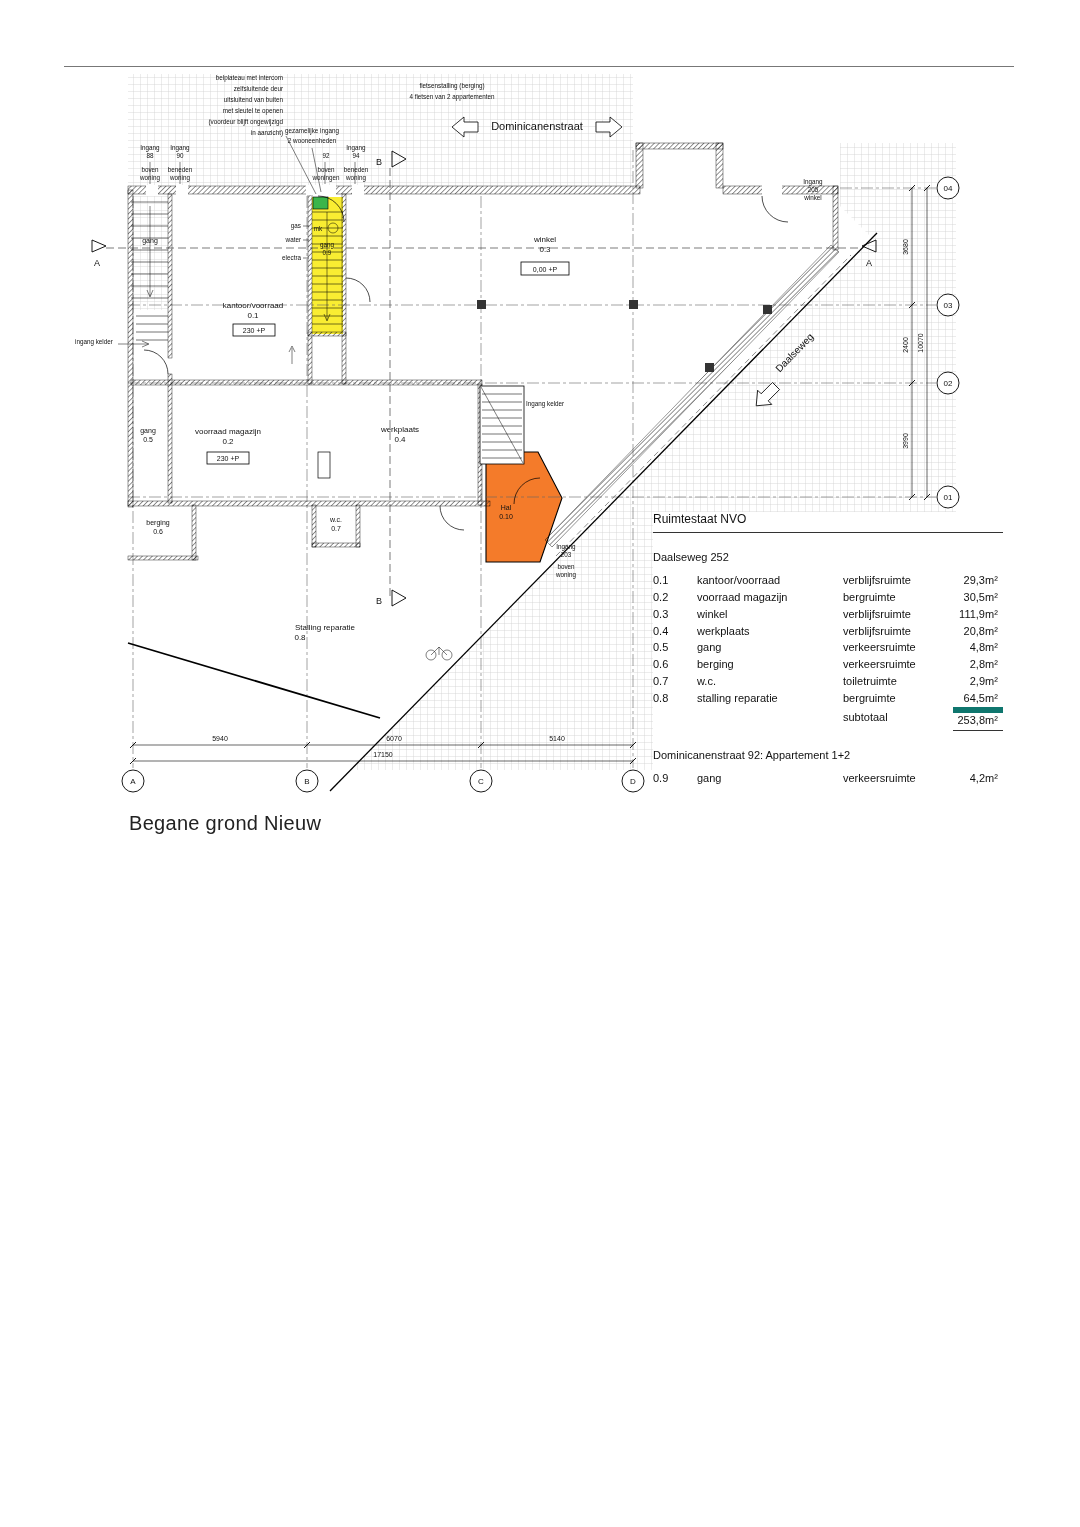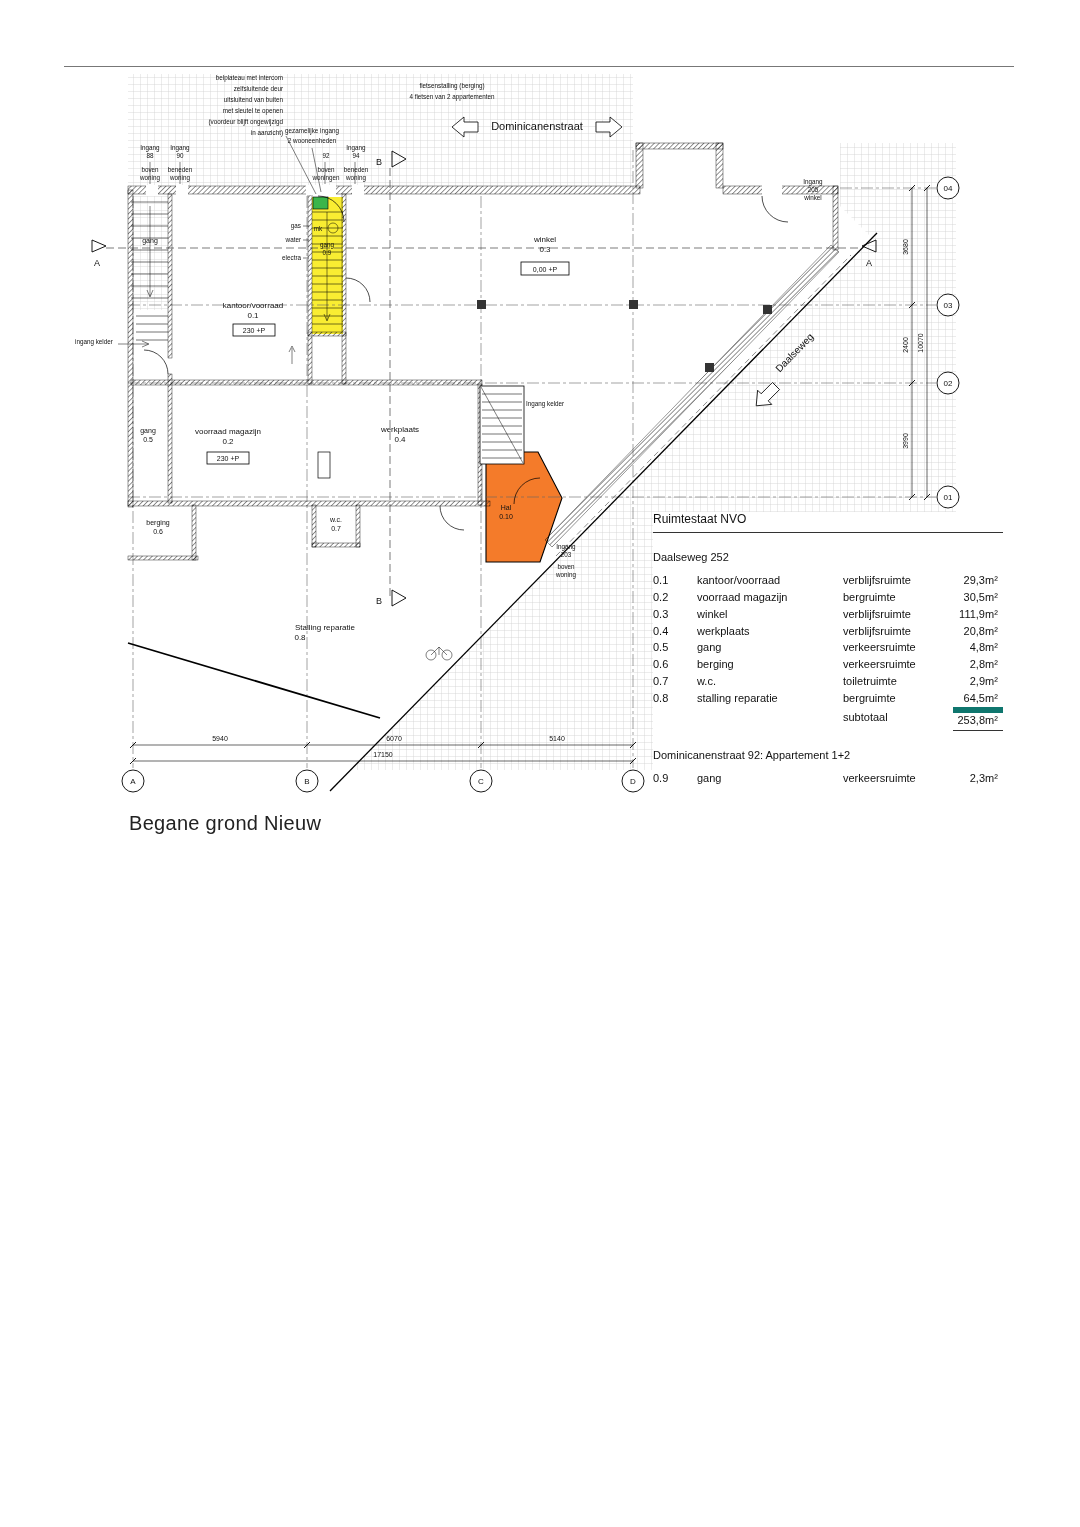--- a/index.html
+++ b/index.html
@@ -365,21 +365,21 @@
     </div>
 
     <div class="sch-section">
       <div class="sch-section-name">Dominicanenstraat 92: Appartement 1+2</div>
       <table class="sch">
         <tbody>
             <tr>
           <td class="c-nr">0.9</td>
           <td class="c-room">gang</td>
           <td class="c-type">verkeersruimte</td>
-          <td class="c-area">2,3</td>
+          <td class="c-area">4,2</td>
           <td class="c-unit">m²</td>
         </tr>
       </tbody>
         </table>
     </div>
 
   </div>
 
   <div id="title">Begane grond Nieuw</div>
 </div>

